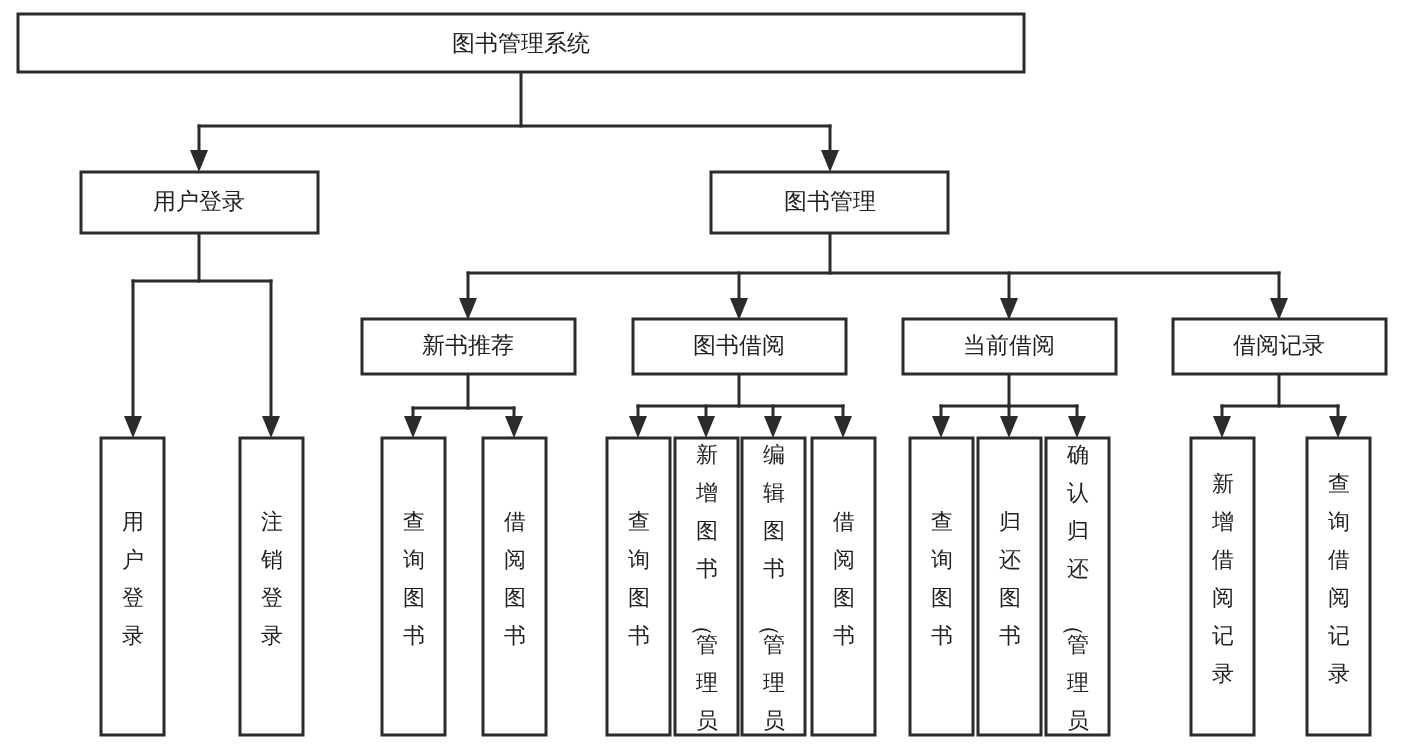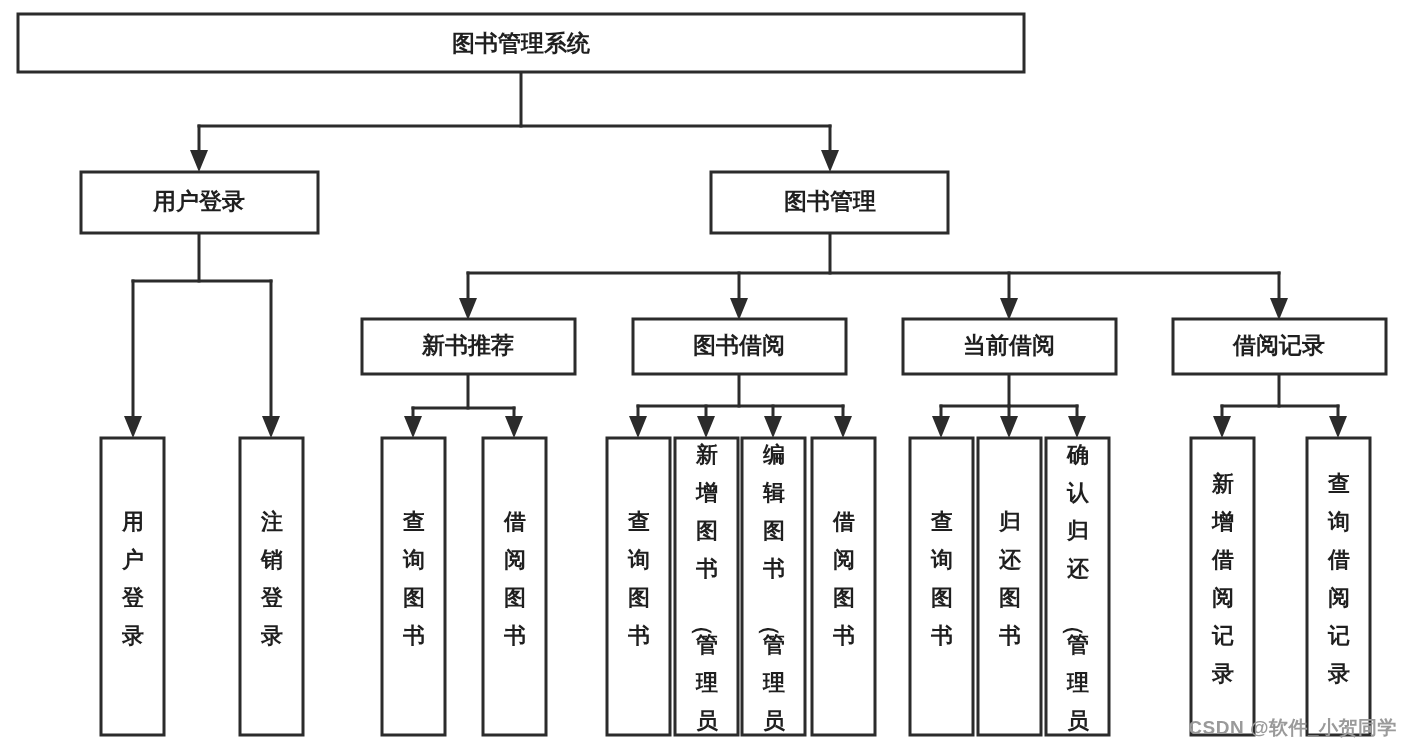--- a/index.html
+++ b/index.html
@@ -12,21 +12,20 @@
     width: 1405px;
     height: 747px;
     font-family: "Liberation Sans", "DejaVu Sans", sans-serif;
     overflow: hidden;
     position: relative;
   }
   #diagram-root {
     position: relative;
     width: 1405px;
     height: 747px;
-    font-weight: bold;
   }
   svg#tree-svg {
     position: absolute;
     left: 0;
     top: 0;
     width: 1405px;
     height: 747px;
     display: block;
   }
   .node-box {
@@ -237,14 +236,13 @@
       <text class="node-label-v vtext" x="1223" y="491"><tspan x="1223" y="491">新</tspan><tspan x="1223" y="529">增</tspan><tspan x="1223" y="567">借</tspan><tspan x="1223" y="605">阅</tspan><tspan x="1223" y="643">记</tspan><tspan x="1223" y="681">录</tspan></text>
     </g>
 
     <g>
       <rect class="node-box" x="1307" y="438" width="63" height="297"></rect>
       <text class="node-label-v vtext" x="1339" y="491"><tspan x="1339" y="491">查</tspan><tspan x="1339" y="529">询</tspan><tspan x="1339" y="567">借</tspan><tspan x="1339" y="605">阅</tspan><tspan x="1339" y="643">记</tspan><tspan x="1339" y="681">录</tspan></text>
     </g>
 
   </svg>
 
-  <div class="watermark-text">CSDN @软件_小贺同学</div>
 </div>
 
 </body></html>

